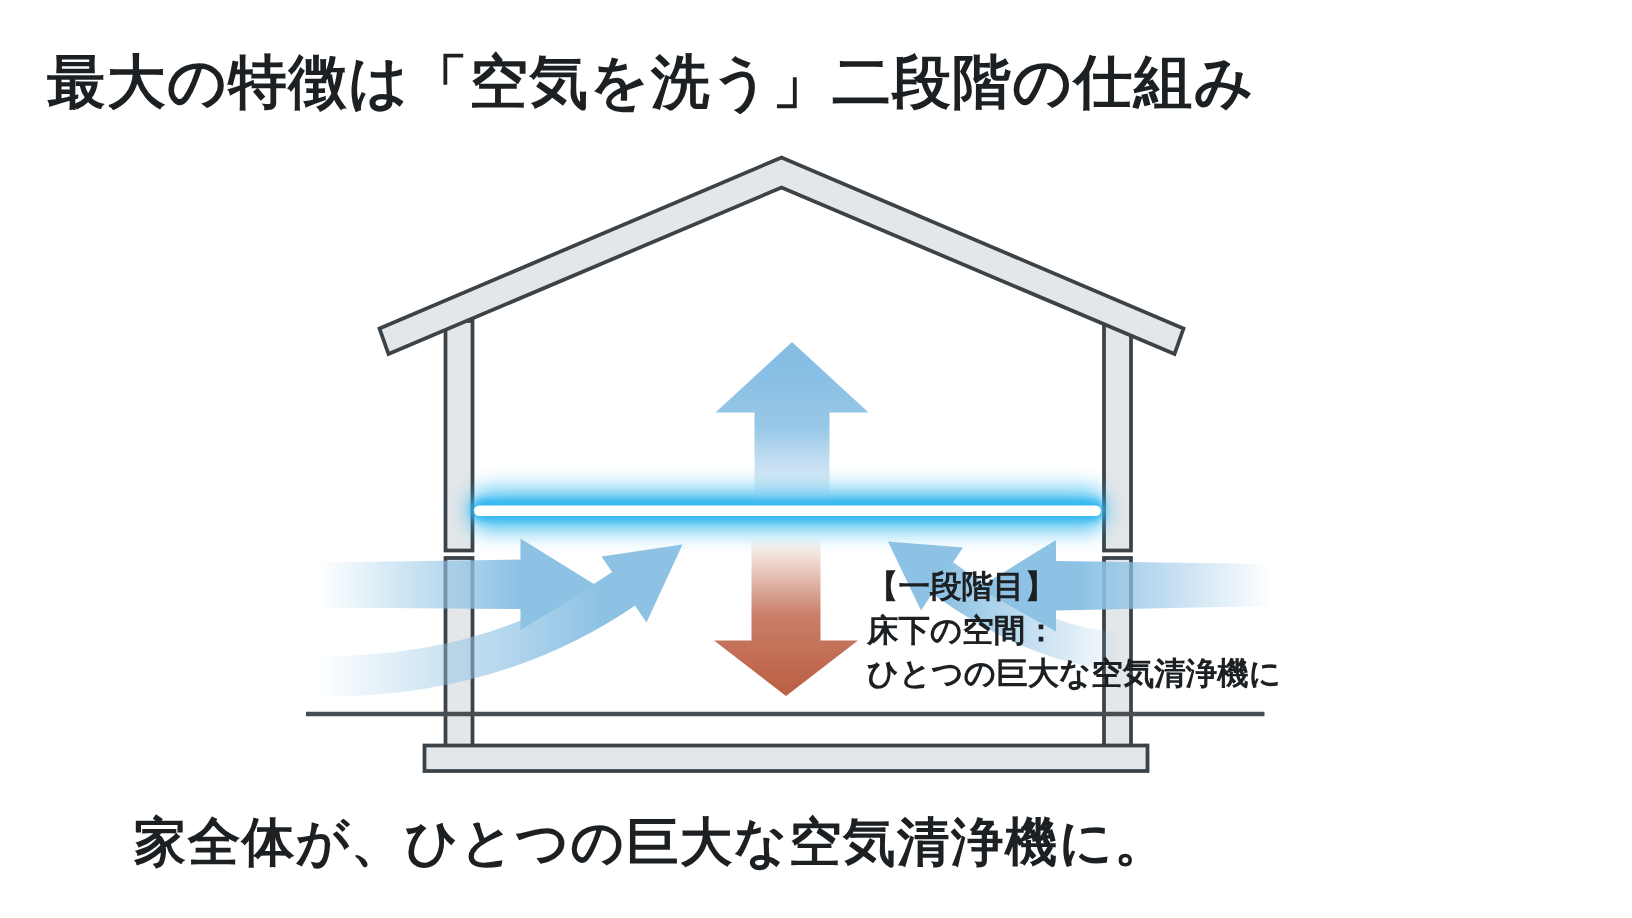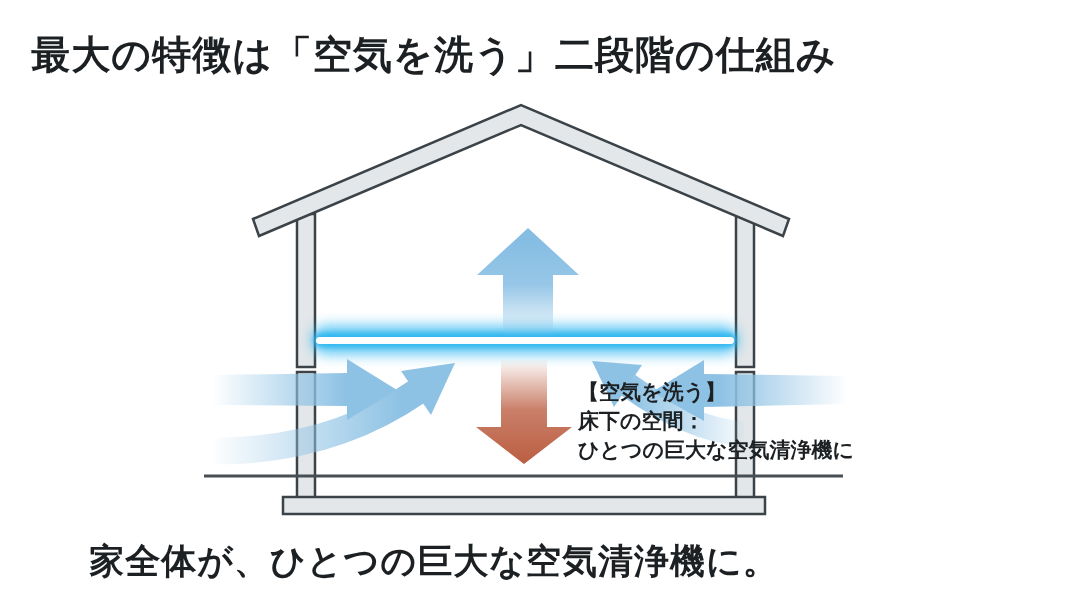--- a/index.html
+++ b/index.html
@@ -115,20 +115,20 @@
 
     <path d="M 846 376 L 704 374 L 704 360 L 652 392 L 704 421 L 704 407 L 846 404 Z" fill="url(#gradRight)"></path>
     <g>
       <path d="M 744 434 Q 690 430 628 385" fill="none" stroke="url(#gradRightCurve)" stroke-width="25"></path>
       <path d="M 592 361 L 642 365 L 614 407 Z" style="fill:var(--side-arrow)"></path>
     </g>
   </svg>
 
 
   <div class="annotation annotation-stage1">
-    <div>【空気を洗う】</div>
+    <div>【一段階目】</div>
     <div>床下の空間：</div>
     <div>ひとつの巨大な空気清浄機に</div>
   </div>
 
   <div class="title title-bottom">家全体が、ひとつの巨大な空気清浄機に。</div>
 
 </div>
 
 </body></html>

